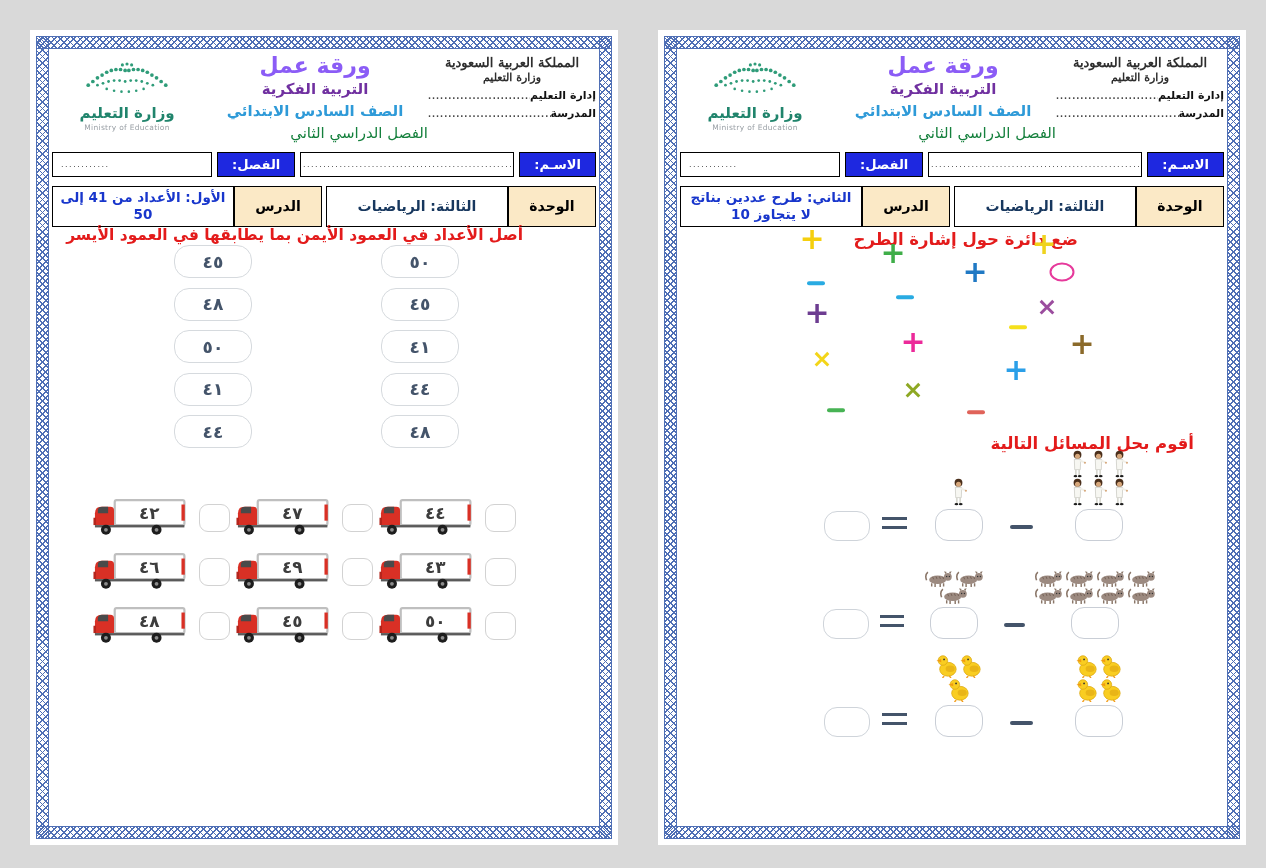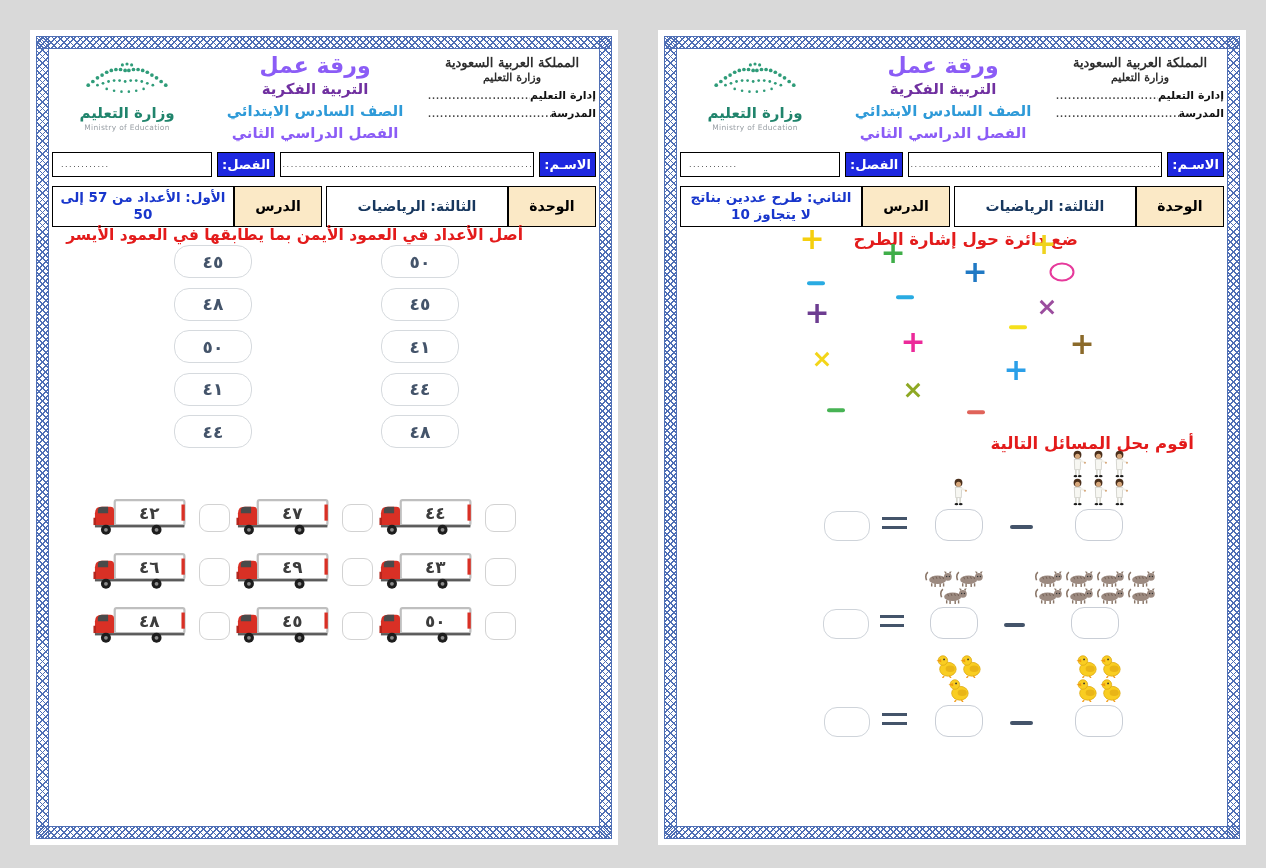--- a/index.html
+++ b/index.html
@@ -21,28 +21,28 @@
   .emb{width:168px;text-align:center;padding-top:6px;}
   .emb .c1{font-family:"DejaVu Serif","Liberation Serif",serif;font-weight:bold;font-size:13px;color:#2e2e2e;line-height:1.25;}
   .emb .c2{font-family:"DejaVu Serif","Liberation Serif",serif;font-weight:bold;font-size:11px;color:#2e2e2e;line-height:1.2;}
   .adm{display:flex;align-items:baseline;font-size:11px;font-weight:bold;color:#111;margin-top:5px;text-align:right;}
   .adm .lbl{white-space:nowrap;}
   .adm .dts{flex:1;overflow:hidden;white-space:nowrap;font-size:8px;color:#444;letter-spacing:1px;direction:ltr;}
   .ttl{flex:1;text-align:center;padding-top:4px;}
   .t1{font-size:22px;font-weight:bold;color:#8b5cf6;line-height:1.2;}
   .t2{font-size:15px;font-weight:bold;color:#7030a0;line-height:1.45;}
   .t3{font-size:15px;font-weight:bold;color:#2e9ad8;line-height:1.45;}
-  .t4{font-size:15px;font-weight:bold;color:#8b5cf6;line-height:1.45;}
+  .t4{font-size:15px;font-weight:normal;color:#15803d;line-height:1.45;text-align:right;}
   .logo{width:150px;display:flex;flex-direction:column;align-items:center;padding-top:12px;}
   .logo .wm{color:#20846c;font-weight:bold;font-size:15px;margin-top:2px;}
   .logo .ws{color:#9aa0a6;font-size:7.5px;margin-top:1px;letter-spacing:.3px;}
   
   .nrow{display:flex;align-items:stretch;margin-top:7px;height:25px;gap:5px;}
   .blbl{background:#1e28e0;border:1px solid #000;color:#fff;font-weight:bold;font-size:13px;
-        display:flex;align-items:center;justify-content:center;padding:0 4px;white-space:nowrap;}
+        display:flex;align-items:center;justify-content:center;padding:0 14px;white-space:nowrap;}
   .fld{border:1px solid #000;background:#fff;display:flex;align-items:center;overflow:hidden;
        font-size:8px;color:#444;letter-spacing:1.5px;white-space:nowrap;}
   .fld.name{flex:1;}
   .fld.cls{width:150px;direction:ltr;padding-left:8px;}
   
   .utab{display:flex;margin-top:9px;align-items:stretch;}
   .ucell{border:1px solid #000;display:flex;align-items:center;justify-content:center;
          font-weight:bold;min-height:30px;box-sizing:border-box;}
   .ucell.lab{background:#fbe9c6;color:#000;font-size:14px;}
   .ucell.w1{width:88px;} .ucell.w3{width:88px;margin-right:4px;}
@@ -198,21 +198,21 @@
       <div class="blbl">الاسـم:</div>
       <div class="fld name">..........................................................................................................</div>
       <div class="blbl">الفصل:</div>
       <div class="fld cls">............</div>
     </div>
 
     <div class="utab">
       <div class="ucell lab w1">الوحدة</div>
       <div class="ucell val">الثالثة: الرياضيات</div>
       <div class="ucell lab w3">الدرس</div>
-      <div class="ucell les">الأول: الأعداد من 57 إلى 50</div>
+      <div class="ucell les">الأول: الأعداد من 41 إلى 50</div>
     </div>
   </div>
 
   <div class="rins" style="top:196px;right:95px;">أصل الأعداد في العمود الأيمن بما يطابقها في العمود الأيسر</div>
 
   <div class="pcol" style="left:144px;top:215px;">
       <div class="pill">٤٥</div>
       <div class="pill">٤٨</div>
       <div class="pill">٥٠</div>
       <div class="pill">٤١</div>

